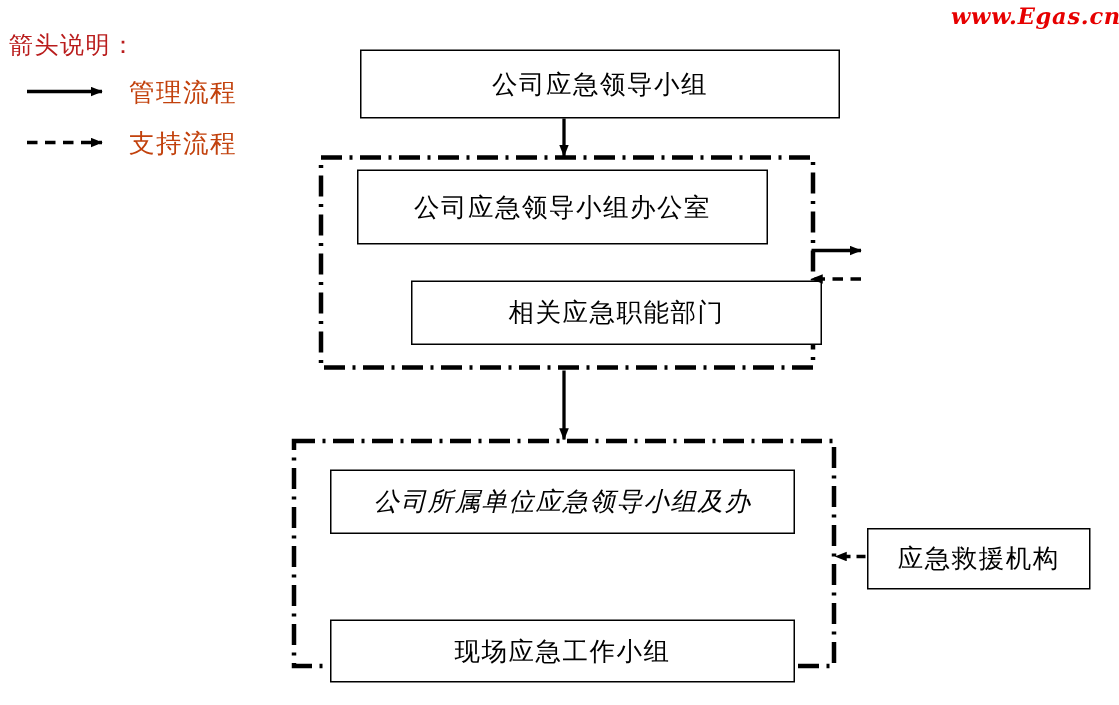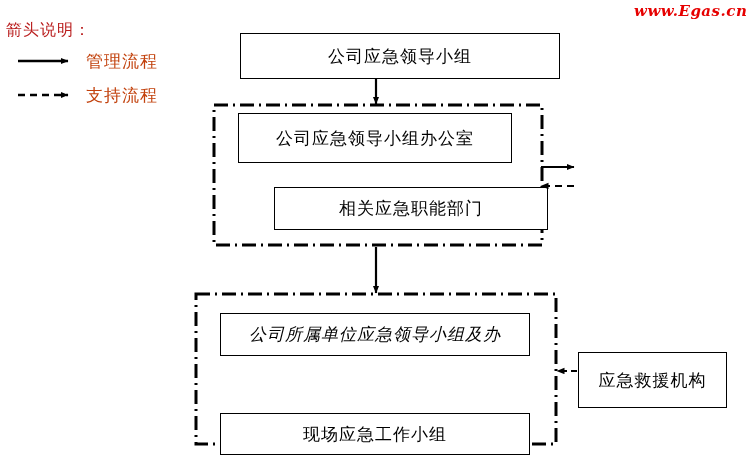--- a/index.html
+++ b/index.html
@@ -116,21 +116,21 @@
 
   <div class="node-box" style="left:220px; top:313px; width:310px; height:43px;font-style:italic;">
     <span>公司所属单位应急领导小组及办</span>
   </div>
 
   <div class="node-box" style="left:220px; top:386px; width:310px; height:42px;margin-top:27px;">
     <span>现场应急工作小组</span>
   </div>
 
 
-  <div class="node-box" style="left:578px; top:352px; width:149px; height:56px;">
+  <div class="node-box" style="left:578px; top:352px; width:149px; height:41px;">
     <span>应急救援机构</span>
   </div>
 
   <svg class="arrow-layer">
 
     <line x1="376" y1="79" x2="376" y2="104" stroke="#000000" stroke-width="2.2" marker-end="url(#ah)"></line>
 
     <line x1="541" y1="167" x2="574" y2="167" stroke="#000000" stroke-width="2.2" marker-end="url(#ah)"></line>
 
     <line x1="574" y1="186" x2="541" y2="186" stroke="#000000" stroke-width="2.2" stroke-dasharray="7,5" marker-end="url(#ah)"></line>

